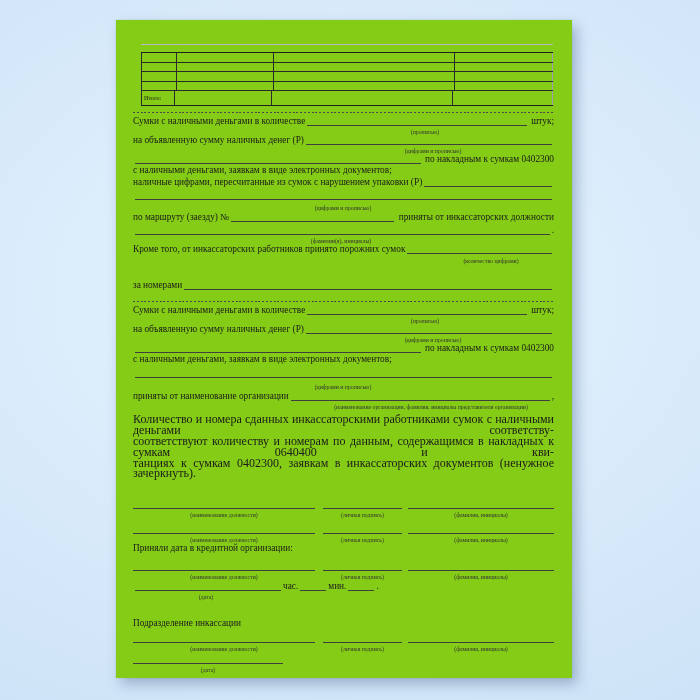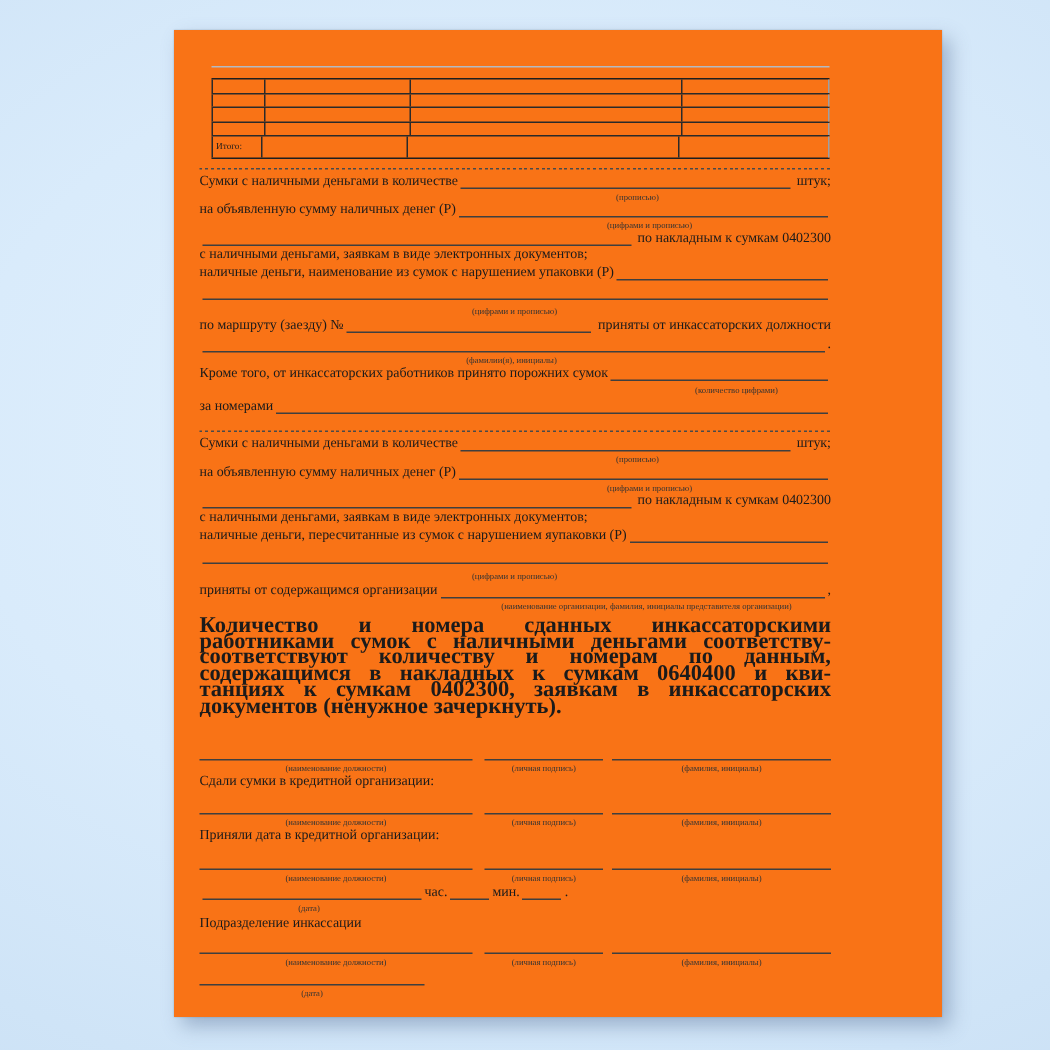--- a/index.html
+++ b/index.html
@@ -2,22 +2,22 @@
 <html><head>
 <meta charset="utf-8">
 <style>
   html,body { margin:0; padding:0; }
   body {
     width:700px; height:700px; overflow:hidden; position:relative;
     background: radial-gradient(115% 85% at 48% 42%, #e3f1fd 0%, #d9ebfb 45%, #cfe4f7 75%, #c8def3 100%);
     font-family:"Liberation Serif","DejaVu Serif",serif; color:#1b1b1b;
   }
   .page {
-    position:absolute; left:116px; top:20px; width:512px; height:658px;
-    background:#f97316;
+    position:absolute; left:116px; top:20px; width:456px; height:658px;
+    background:#84cc16;
     box-shadow: 0 0 1px rgba(90,110,140,.45), 5px 6px 12px rgba(88,114,150,.45);
   }
   .content { position:absolute; left:17px; top:24px; width:421px; }
 
   
   .tbl { margin-left:8px; width:412px; border-top:1px solid #b4bac2; }
   .tr0 { height:7px; border-bottom:1.5px solid #1f1f1f; }
   .trow { display:flex; border-bottom:1px solid #2a2a2a; height:8.6px; }
   .trow .tc { border-right:1px solid #2a2a2a; }
   .trow .tc:first-child { border-left:1px solid #2a2a2a; }
@@ -34,21 +34,21 @@
   .fr .t { white-space:pre; }
   .fl { flex:1 1 auto; height:0; border-bottom:1px solid #3f3f3f; margin:0 2px 1px 2px; }
   .flw { flex:0 0 auto; }
 
   
   .caps { position:relative; height:8px; font-size:5.8px; color:#333; }
   .cap { position:absolute; bottom:0; transform:translateX(-50%); white-space:nowrap; }
 
   
   .para { margin-top:4px; }
-  .para div { font-size:15px; line-height:10.8px; text-align:justify; text-align-last:justify;font-weight:bold; }
+  .para div { font-size:12px; line-height:10.8px; text-align:justify; text-align-last:justify; }
   .para div.last { text-align-last:left; }
 
   
   .sig { display:flex; align-items:flex-end; height:6px; }
   .sg1{width:182px} .sp1{width:8px} .sg2{width:79px} .sp2{width:6px} .sg3{flex:1}
   .sigline { height:0; border-bottom:1px solid #3f3f3f; }
   .scaps { display:flex; height:9px; font-size:5.8px; color:#333; align-items:flex-end; }
   .scaps span { text-align:center; }
   .lbl { font-size:9.3px; height:11px; line-height:11px; }
 </style>
@@ -110,21 +110,21 @@
       <span class="cap" style="left:300px">(цифрами и прописью)</span>
     </div>
     <div class="fr">
       <span class="fl"></span>
         <span class="t"> по накладным к сумкам 0402300</span>
     </div>
     <div class="fr" style="height:11.5px">
       <span class="t">с наличными деньгами, заявкам в виде электронных документов;</span>
     </div>
     <div class="fr" style="height:11.5px">
-      <span class="t">наличные деньги, наименование из сумок с нарушением упаковки (Р)</span>
+      <span class="t">наличные цифрами, пересчитанные из сумок с нарушением упаковки (Р)</span>
         <span class="fl"></span>
     </div>
     <div class="fr" style="height:13px">
       <span class="fl"></span>
     </div>
     <div class="caps" style="margin-top:2px">
       <span class="cap" style="left:210px">(цифрами и прописью)</span>
     </div>
     <div class="fr" style="margin-top:1px">
       <span class="t">по маршруту (заезду) №</span>
@@ -138,21 +138,21 @@
     <div class="caps">
       <span class="cap" style="left:208px">(фамилии(я), инициалы)</span>
     </div>
     <div class="fr">
       <span class="t">Кроме того, от инкассаторских работников принято порожних сумок</span>
         <span class="fl"></span>
     </div>
     <div class="caps" style="margin-top:1px">
       <span class="cap" style="left:358px">(количество цифрами)</span>
     </div>
-    <div class="fr" style="margin-top:2px">
+    <div class="fr" style="margin-top:16px">
       <span class="t">за номерами</span>
         <span class="fl"></span>
     </div>
 
     <div class="dots" style="margin-top:10px"></div>
 
     <div class="fr" style="margin-top:3px">
       <span class="t">Сумки с наличными деньгами в количестве</span>
         <span class="fl"></span>
         <span class="t"> штук;</span>
@@ -167,32 +167,28 @@
     <div class="caps">
       <span class="cap" style="left:300px">(цифрами и прописью)</span>
     </div>
     <div class="fr">
       <span class="fl"></span>
         <span class="t"> по накладным к сумкам 0402300</span>
     </div>
     <div class="fr" style="height:11.5px">
       <span class="t">с наличными деньгами, заявкам в виде электронных документов;</span>
     </div>
-    <div class="fr" style="height:11.5px">
-      <span class="t">наличные деньги, пересчитанные из сумок с нарушением яупаковки (Р)</span>
-        <span class="fl"></span>
-    </div>
     <div class="fr" style="height:14px">
       <span class="fl"></span>
     </div>
     <div class="caps" style="margin-top:3px">
       <span class="cap" style="left:210px">(цифрами и прописью)</span>
     </div>
     <div class="fr" style="margin-top:1px">
-      <span class="t">приняты от содержащимся организации</span>
+      <span class="t">приняты от наименование организации</span>
         <span class="fl"></span>
         <span class="t">,</span>
     </div>
     <div class="caps">
       <span class="cap" style="left:298px">(наименование организации, фамилия, инициалы представителя организации)</span>
     </div>
 
     <div class="para">
       <div>Количество и номера сданных инкассаторскими работниками сумок с наличными деньгами соответству-</div>
       <div>соответствуют количеству и номерам по данным, содержащимся в накладных к сумкам 0640400 и кви-</div>
@@ -206,21 +202,20 @@
         <span class="sp2"></span>
         <span class="sg3 sigline"></span>
     </div>
     <div class="scaps">
       <span class="sg1">(наименование должности)</span>
         <span class="sp1"></span>
         <span class="sg2">(личная подпись)</span>
         <span class="sp2"></span>
         <span class="sg3">(фамилия, инициалы)</span>
     </div>
-    <div class="lbl">Сдали сумки в кредитной организации:</div>
 
     <div class="sig" style="margin-top:10px">
       <span class="sg1 sigline"></span>
         <span class="sp1"></span>
         <span class="sg2 sigline"></span>
         <span class="sp2"></span>
         <span class="sg3 sigline"></span>
     </div>
     <div class="scaps">
       <span class="sg1">(наименование должности)</span>
@@ -251,21 +246,21 @@
         <span class="t">час.</span>
         <span class="fl flw" style="width:26px"></span>
         <span class="t">мин.</span>
         <span class="fl flw" style="width:26px"></span>
         <span class="t">.</span>
     </div>
     <div class="caps">
       <span class="cap" style="left:73px">(дата)</span>
     </div>
 
-    <div class="lbl" style="margin-top:2px">Подразделение инкассации</div>
+    <div class="lbl" style="margin-top:18px">Подразделение инкассации</div>
 
     <div class="sig" style="margin-top:8px">
       <span class="sg1 sigline"></span>
         <span class="sp1"></span>
         <span class="sg2 sigline"></span>
         <span class="sp2"></span>
         <span class="sg3 sigline"></span>
     </div>
     <div class="scaps">
       <span class="sg1">(наименование должности)</span>

